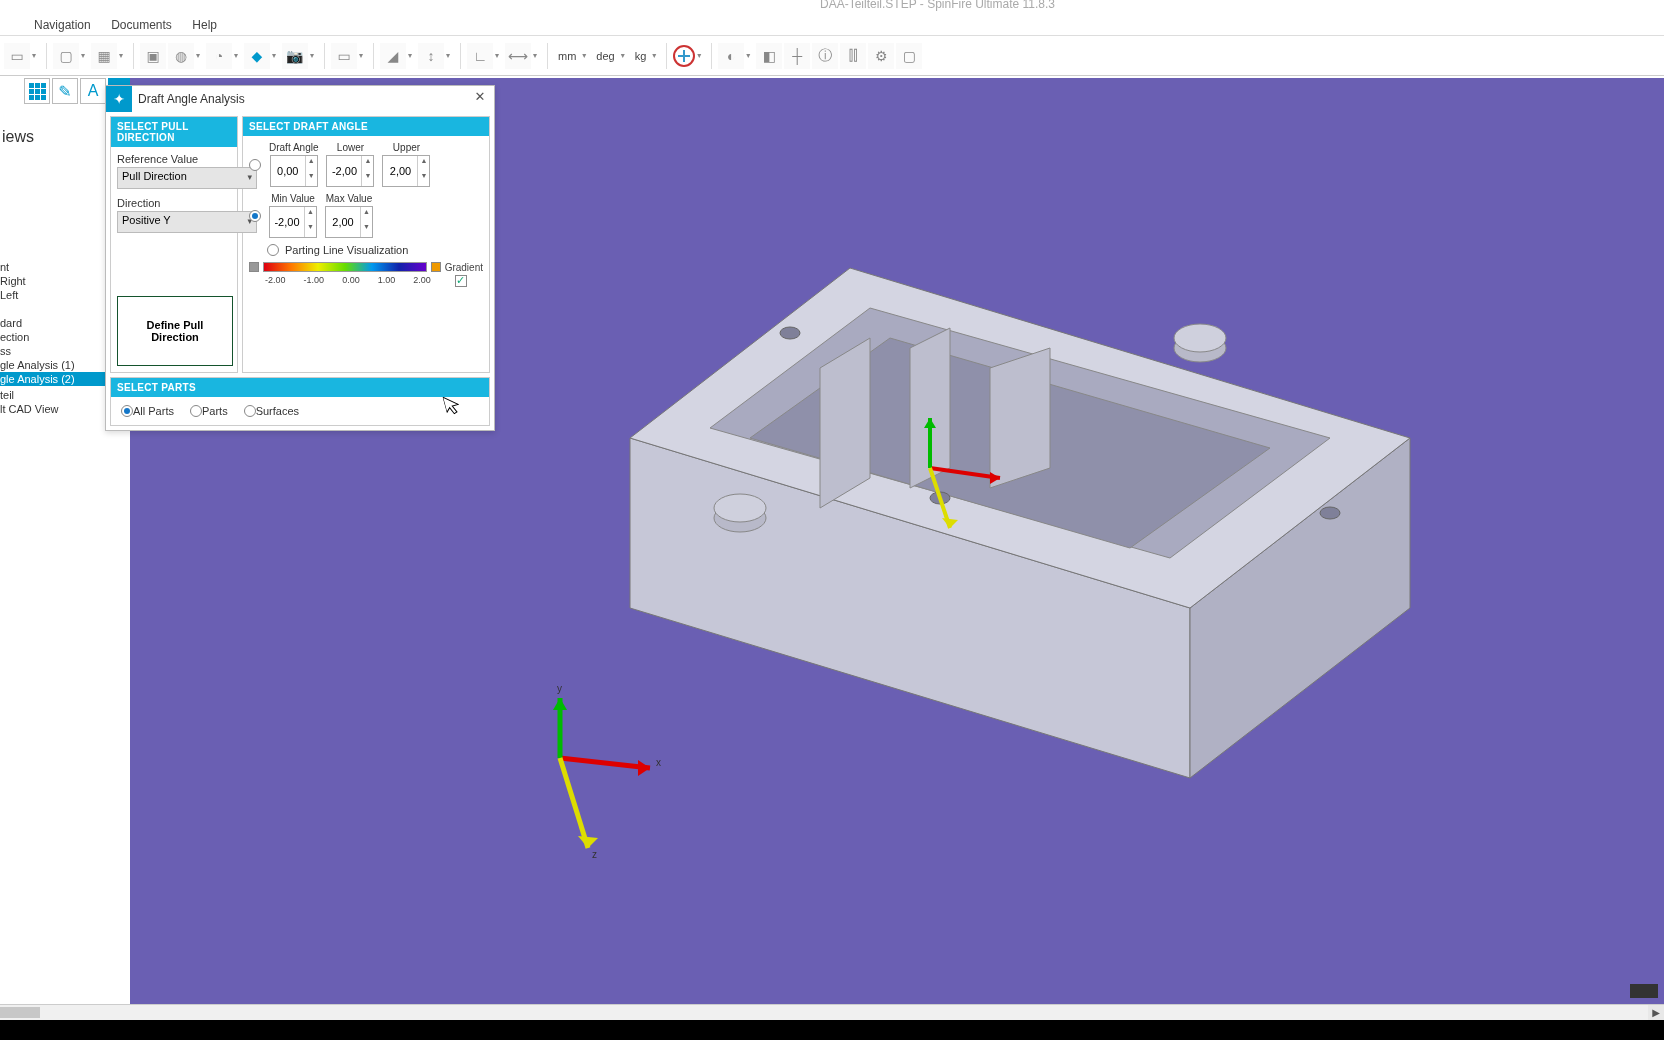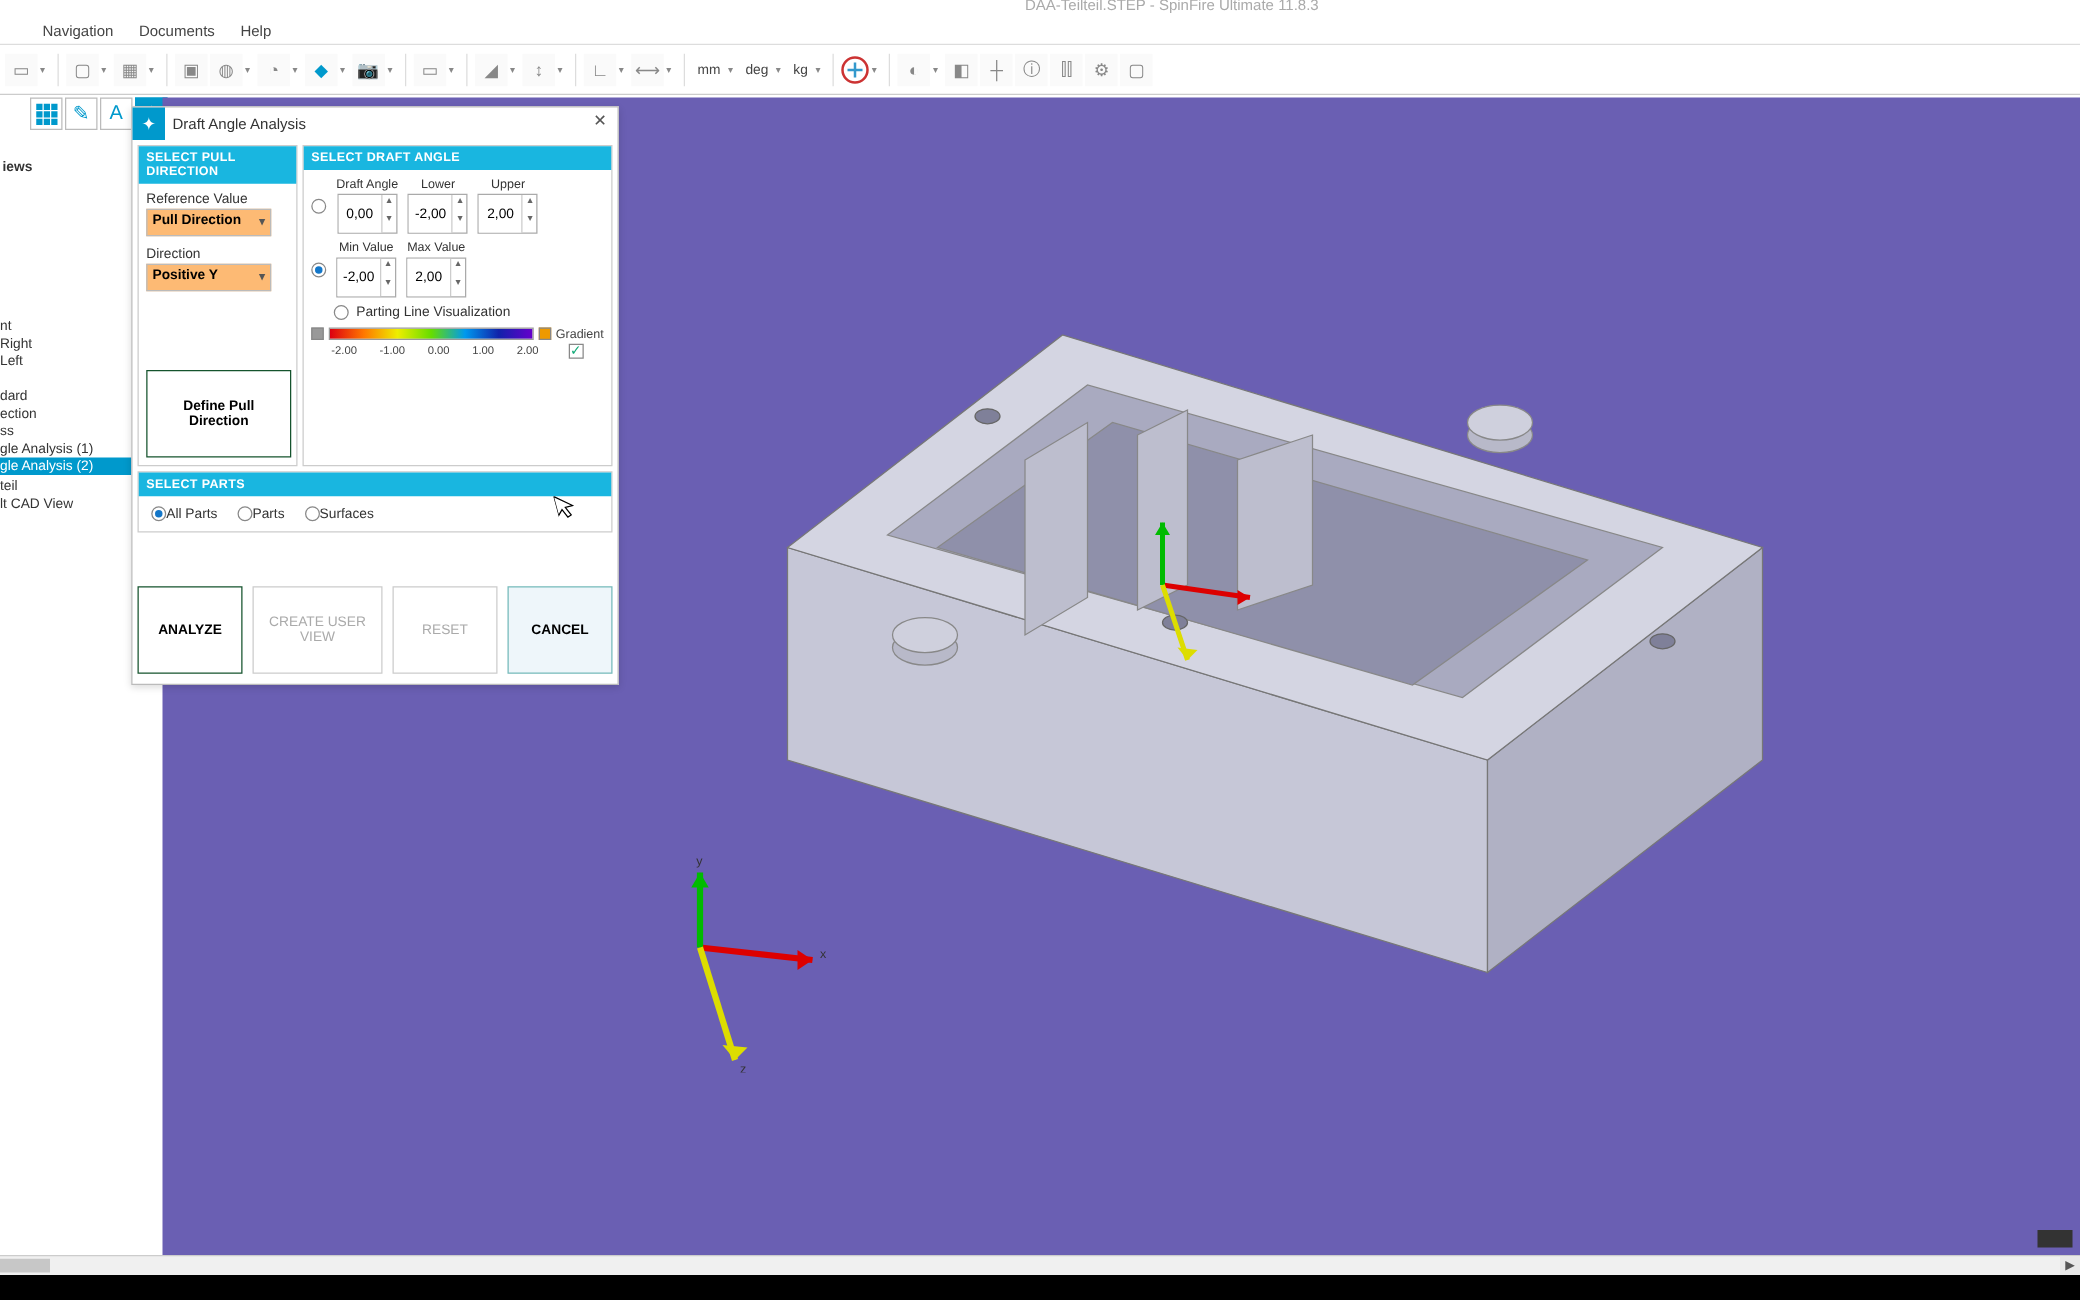--- a/index.html
+++ b/index.html
@@ -24,41 +24,41 @@
 
   
   .left-tabs { position:absolute; top:78px; left:24px; width:116px; height:26px; display:flex; gap:2px;}
   .left-tab { width:26px; height:26px; border:1px solid #bbb; background:#fff; display:flex; align-items:center; justify-content:center;}
   .left-tab.selected { background:#0099cc; border-color:#0099cc; color:#fff;}
   .grid9 { display:grid; grid-template-columns:repeat(3,5px); grid-template-rows:repeat(3,5px); gap:1px;}
   .grid9 span{ background:#0099cc;}
 
   
   .left-tree { position:absolute; top:110px; left:0; width:130px; font-size:11px; color:#333; background:#fff;}
-  .left-tree .header { font-size:11px; color:#333; padding:18px 2px 4px 2px;font-weight:bold;}
+  .left-tree .header { font-size:16px; color:#333; padding:18px 2px 4px 2px;}
   .left-tree .item { padding:1px 2px 1px 0; white-space:nowrap; overflow:hidden;}
   .left-tree .selected { background:#0099cc; color:#fff;}
 
   
   .viewport { position:absolute; top:78px; left:130px; right:0; bottom:36px; background:#6a5fb3; overflow:hidden;}
   .viewport .corner-box { position:absolute; right:6px; bottom:6px; width:28px; height:14px; background:#333;}
   .part-svg { position:absolute; left:0; top:0; }
 
   
   .dialog { position:absolute; top:85px; left:105px; width:390px; background:#fff; border:1px solid #bbb; box-shadow:0 2px 6px rgba(0,0,0,0.15);}
   .dlg-title-row { display:flex; align-items:center; height:26px; padding:0 4px 0 0; }
   .dlg-icon { width:26px; height:26px; background:#0099cc; display:flex; align-items:center; justify-content:center; color:#fff; font-size:14px; margin-right:6px;}
   .dlg-title { flex:1; font-size:12px; color:#333; }
   .dlg-close { width:20px; height:20px; text-align:center; font-size:13px; color:#555; cursor:pointer;}
   .dlg-body { padding:4px; display:flex; gap:4px;}
   .panel { border:1px solid #ccc; background:#fff;}
   .panel-hdr { background:#19b6e0; color:#fff; font-size:10px; font-weight:600; padding:4px 6px; letter-spacing:0.3px;}
   .panel-body { padding:6px;}
   .lbl { font-size:11px; color:#333; margin-bottom:2px; display:block;}
-  .combo { width:100px; height:22px; border:1px solid #bbb; font-size:11px; padding:2px 4px; background:#fdba74; position:relative;font-weight:bold;}
+  .combo { width:140px; height:22px; border:1px solid #bbb; font-size:11px; padding:2px 4px; background:#e5e5e5; position:relative;}
   .combo .caret { position:absolute; right:4px; top:4px; font-size:9px; color:#555;}
   .btn { background:#fff; border:1px solid #14532d; font-size:11px; padding:22px 8px; cursor:pointer;margin-top:33px;}
   .btn.bold { font-weight:700;}
   .btn.disabled { color:#aaa; border-color:#ccc;}
   .btn.hover { background:#eef6fa; border-color:#7bb; }
 
   .pull-panel { width:128px; }
   .angle-panel { flex:1; }
 
   .angle-row { display:flex; align-items:center; gap:8px; margin-bottom:6px;}
@@ -361,26 +361,20 @@
           <span class="radio"></span>
           <span>Parts</span>
         </label>
       <label>
           <span class="radio"></span>
           <span>Surfaces</span>
         </label>
     </div>
   </div>
 
-  <div class="dlg-buttons">
-    <button class="btn bold">ANALYZE</button>
-    <button class="btn disabled">CREATE USER VIEW</button>
-    <button class="btn disabled">RESET</button>
-    <button class="btn bold hover">CANCEL</button>
-  </div>
 </div>
 
 <div class="cursor">
   <svg width="14" height="20">
       <polygon points="0,0 0,16 4,12 7,19 10,18 7,11 13,11" fill="#fff" stroke="#000" stroke-width="1"></polygon>
     </svg>
 </div>
 
 <div class="hscroll">
   <div class="thumb"></div>

